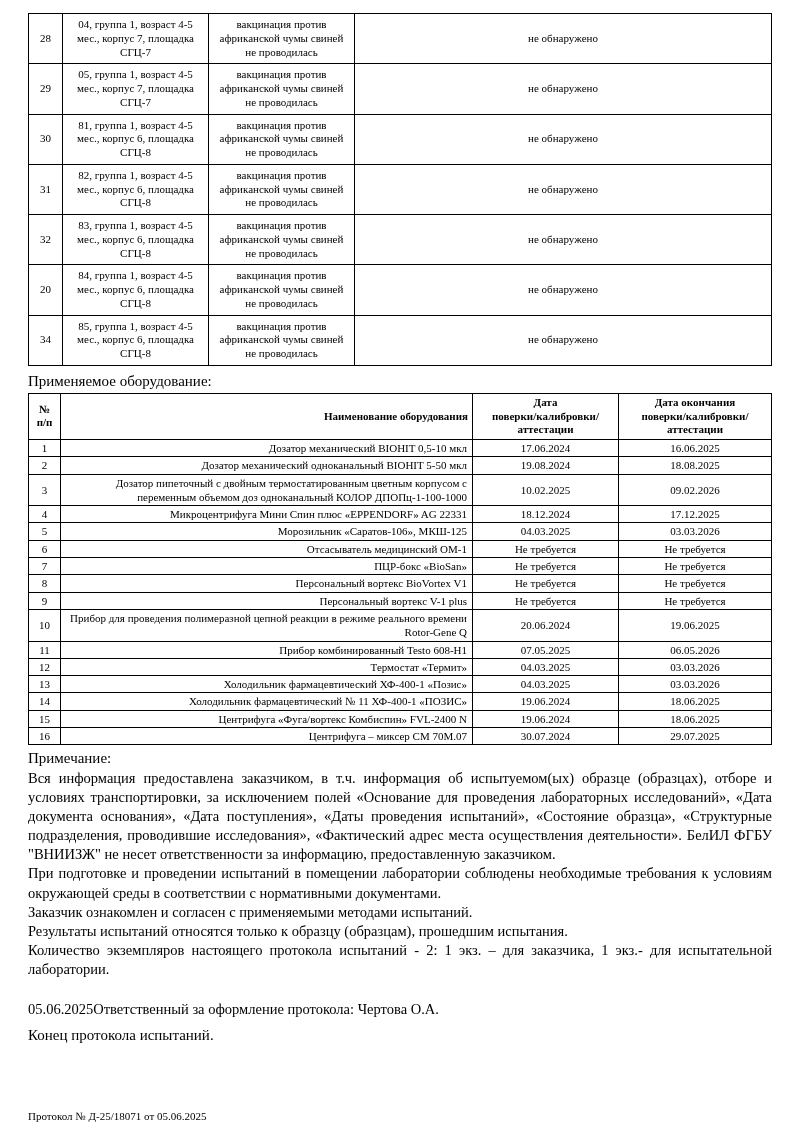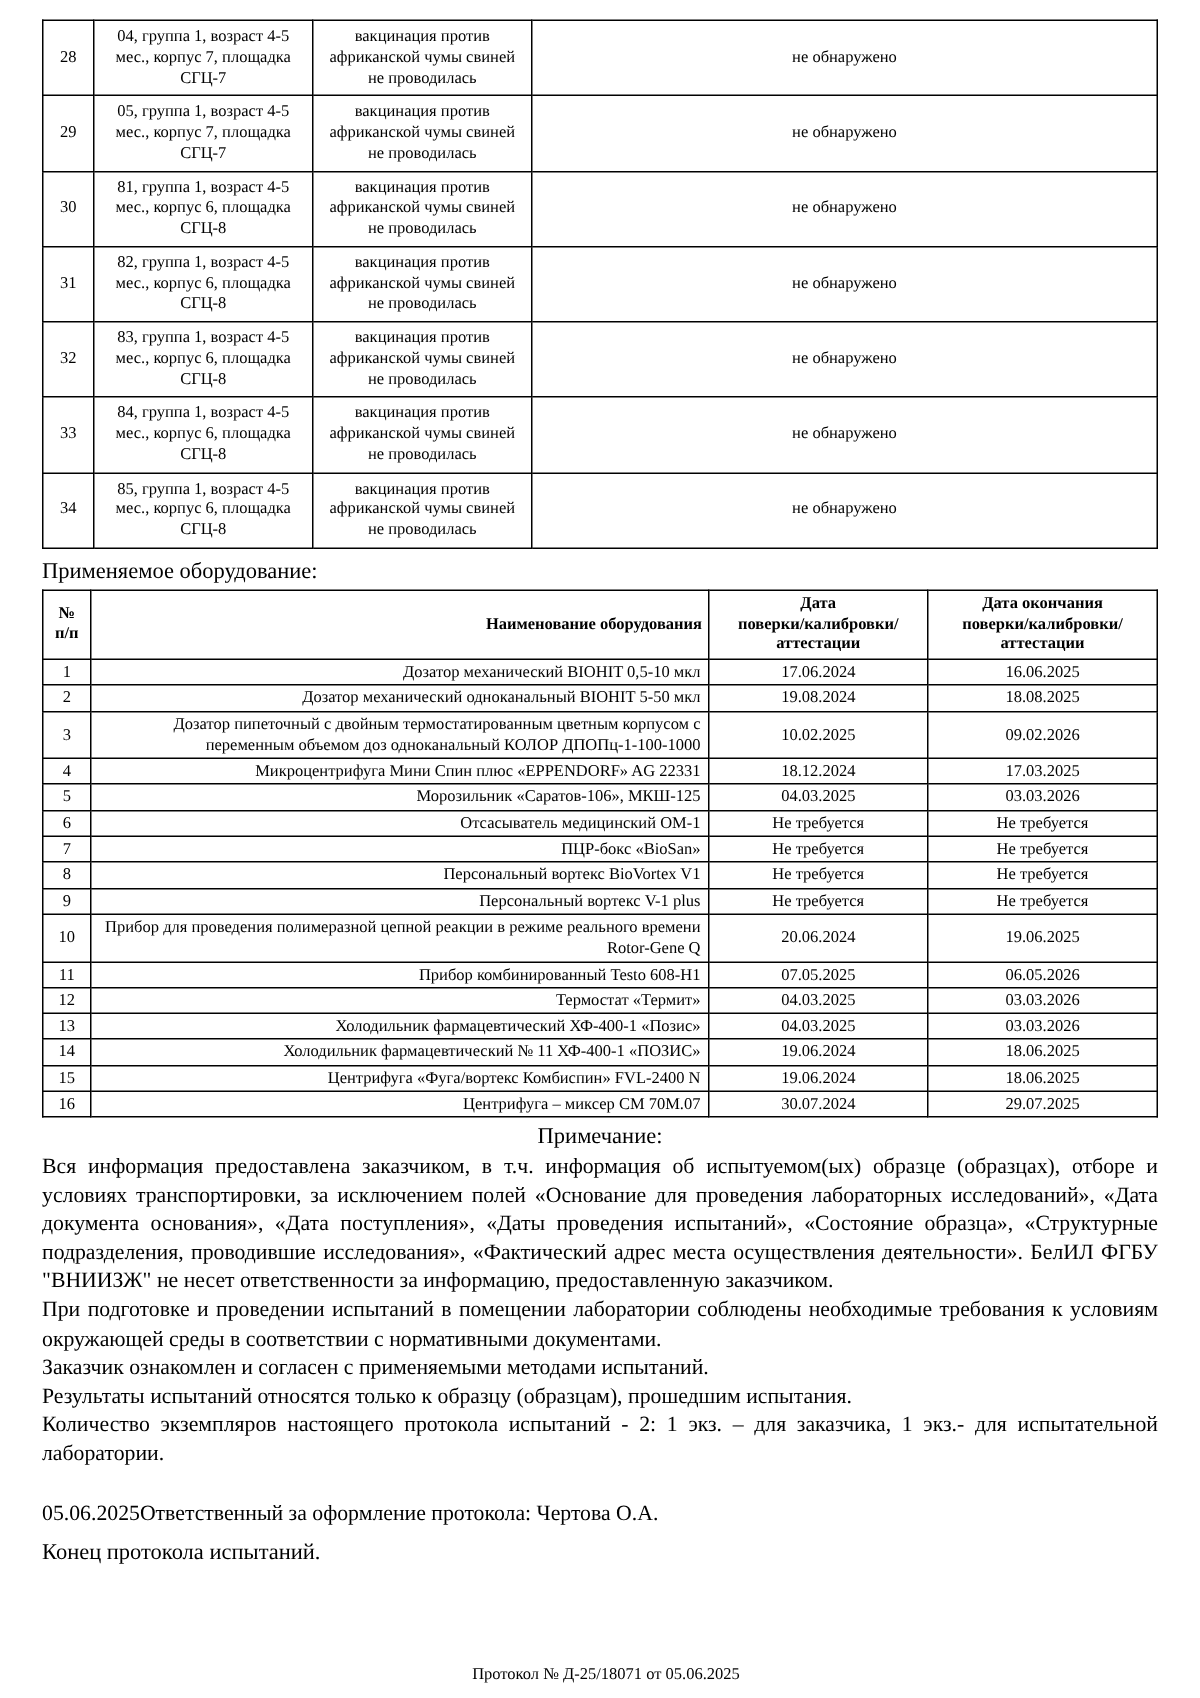--- a/index.html
+++ b/index.html
@@ -41,36 +41,36 @@
   .equip-table td {
     font-size:11px; line-height:1.3; padding:1px 5px;
   }
   .equip-table .c-num { width:32px; text-align:center; }
   .equip-table .c-name { width:412px; text-align:right; }
   .equip-table .c-date { width:146px; text-align:center; }
   .equip-table .c-end  { text-align:center; }
 
   
   .notes { margin-top:4px; }
-  .notes-title { font-size:15px; line-height:1.3;text-align:center; }
+  .notes-title { font-size:15px; line-height:1.3; }
   .notes p {
     font-size:14.5px; line-height:1.32; text-align:justify;
   }
 
   
   .signature {
     display:flex; justify-content:flex-start;
     font-size:14.5px; margin-top:22px;
   }
   .end-line { font-size:15px; margin-top:9px; }
 
   
   .footer {
     position:absolute; left:28px; right:20px; bottom:8px;
-    font-size:11px; line-height:1.35;text-align:center;
+    font-size:11px; line-height:1.35;
   }
   .footer-line2 { display:flex; justify-content:space-between; }
 </style>
 </head>
 <body>
 
 <div class="page">
 
   <table class="samples-table">
     <tbody>
@@ -104,21 +104,21 @@
         </tr>
 
         <tr>
           <td class="c-num">32</td>
           <td class="c-sample">83, группа 1, возраст 4-5 мес., корпус 6, площадка СГЦ-8</td>
           <td class="c-vacc">вакцинация против африканской чумы свиней не проводилась</td>
           <td class="c-result">не обнаружено</td>
         </tr>
 
         <tr>
-          <td class="c-num">33</td>
+          <td class="c-num">20</td>
           <td class="c-sample">84, группа 1, возраст 4-5 мес., корпус 6, площадка СГЦ-8</td>
           <td class="c-vacc">вакцинация против африканской чумы свиней не проводилась</td>
           <td class="c-result">не обнаружено</td>
         </tr>
 
         <tr>
           <td class="c-num">34</td>
           <td class="c-sample">85, группа 1, возраст 4-5 мес., корпус 6, площадка СГЦ-8</td>
           <td class="c-vacc">вакцинация против африканской чумы свиней не проводилась</td>
           <td class="c-result">не обнаружено</td>
@@ -161,21 +161,21 @@
           <td class="c-num">3</td>
           <td class="c-name">Дозатор пипеточный с двойным термостатированным цветным корпусом с переменным объемом доз одноканальный КОЛОР ДПОПц-1-100-1000</td>
           <td class="c-date">10.02.2025</td>
           <td class="c-end">09.02.2026</td>
         </tr>
 
         <tr>
           <td class="c-num">4</td>
           <td class="c-name">Микроцентрифуга Мини Спин плюс «EPPENDORF» AG 22331</td>
           <td class="c-date">18.12.2024</td>
-          <td class="c-end">17.03.2025</td>
+          <td class="c-end">17.12.2025</td>
         </tr>
 
         <tr>
           <td class="c-num">5</td>
           <td class="c-name">Морозильник «Саратов-106», МКШ-125</td>
           <td class="c-date">04.03.2025</td>
           <td class="c-end">03.03.2026</td>
         </tr>
 
         <tr>

